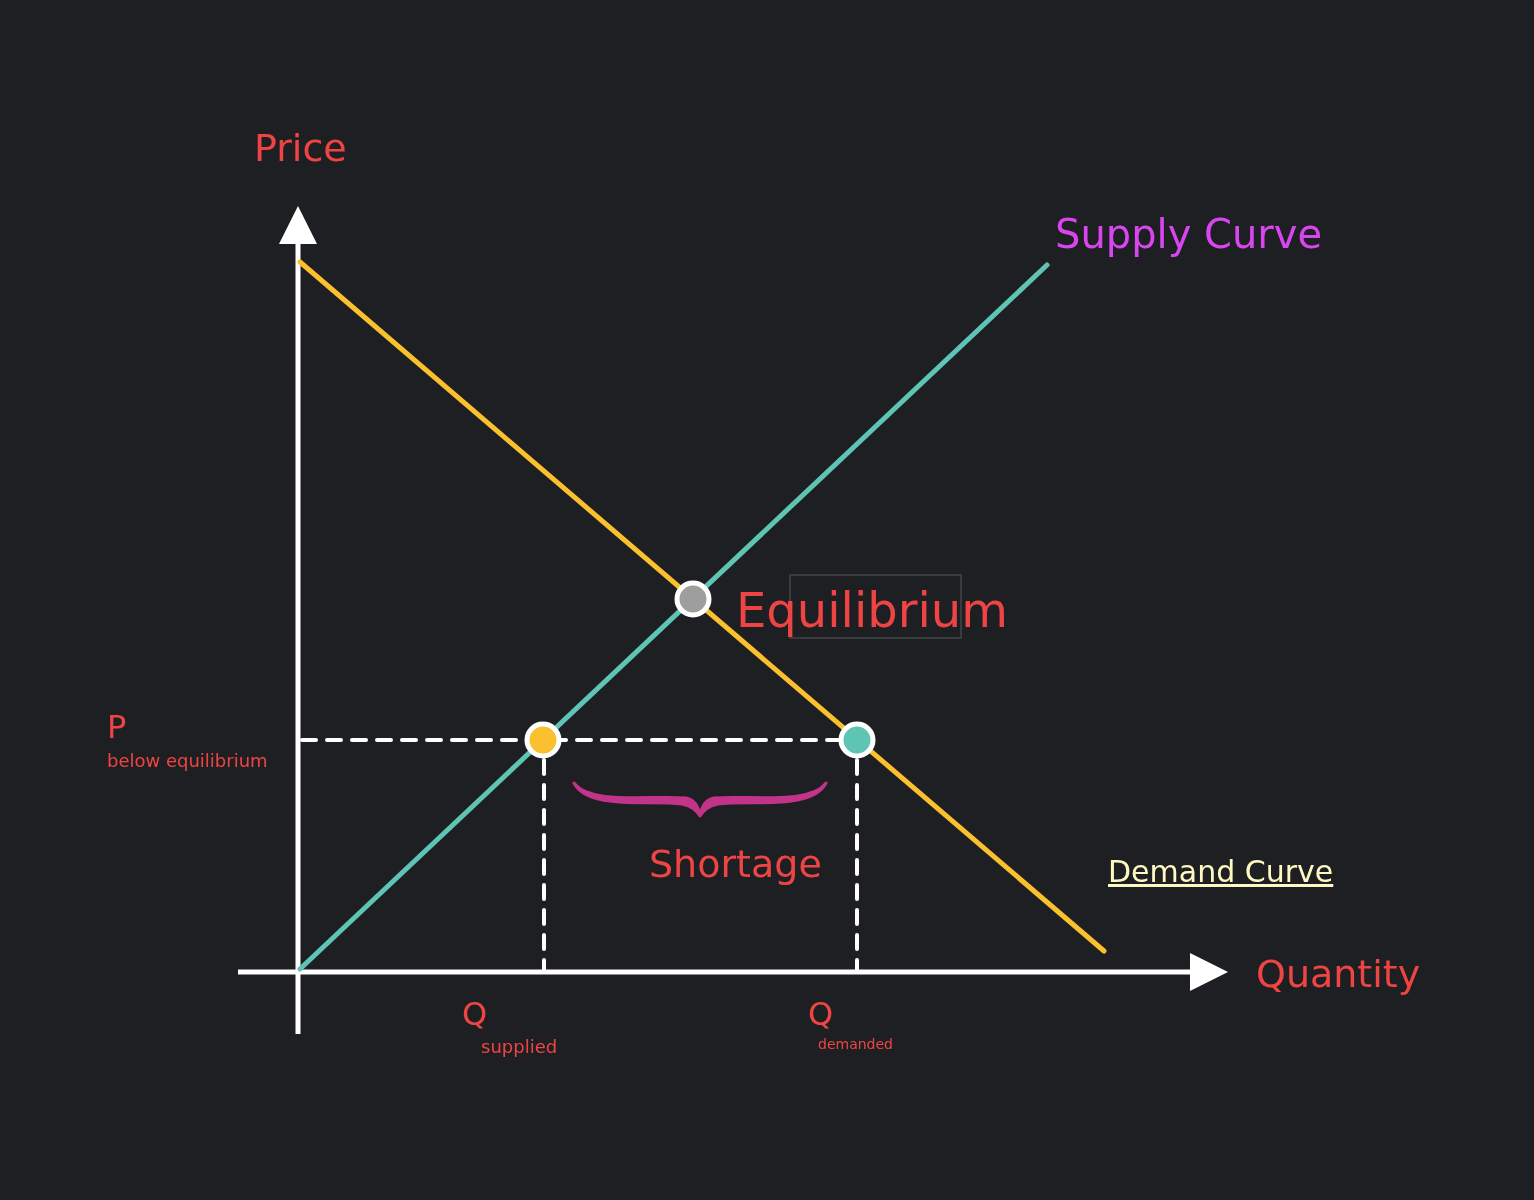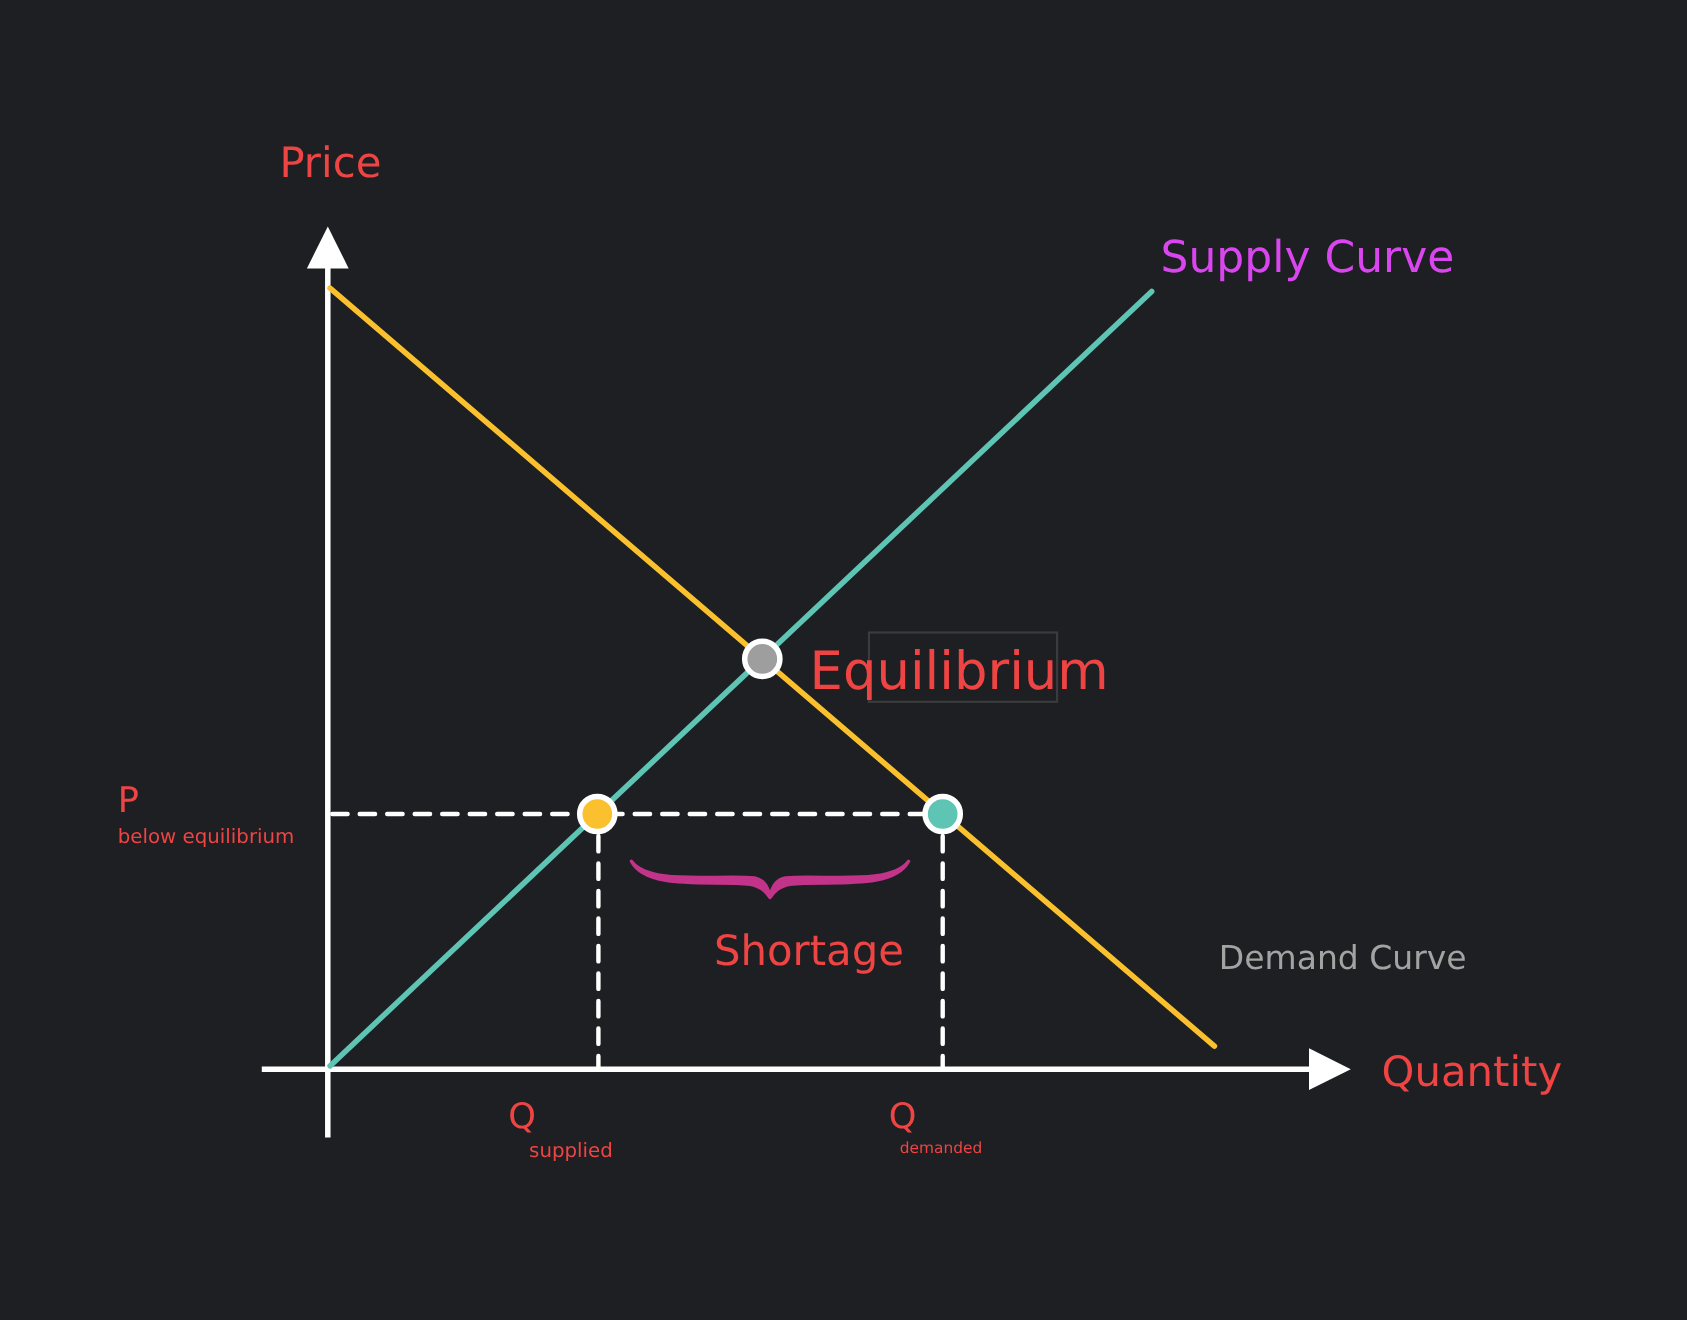--- a/index.html
+++ b/index.html
@@ -2,21 +2,21 @@
 <html><head>
   <meta charset="utf-8">
   <style>
     html, body { margin:0; padding:0; background:#1e1f22; }
     body { width:1534px; height:1200px; position:relative; overflow:hidden; font-family:"DejaVu Sans", sans-serif; }
     svg { position:absolute; left:0; top:0; }
     .lbl { position:absolute; white-space:nowrap; color:#ef4444; font-family:"DejaVu Sans", sans-serif; }
     .title-price { left:254px; top:126px; font-size:38px; }
     .title-qty { left:1256px; top:952px; font-size:38px; }
     .supply-lbl { left:1055px; top:211px; font-size:40px; color:#d946ef; }
-    .demand-lbl { left:1108px; top:854px; font-size:30px; color:#a3a3a3; }
+    .demand-lbl { left:1108px; top:854px; font-size:30px; color:#fef9c3;text-decoration:underline; }
     .eq-lbl { left:736px; top:582px; font-size:48px; }
     .short-lbl { left:611px; top:842px; font-size:38px;margin-left:38px; }
     .p-main { left:107px; top:708px; font-size:32px; }
     .p-sub { left:107px; top:750px; font-size:18px; }
     .q1-main { left:462px; top:995px; font-size:32px; }
     .q1-sub { left:481px; top:1036px; font-size:18px; }
     .q2-main { left:808px; top:995px; font-size:32px; }
     .q2-sub { left:818px; top:1036px; font-size:14px; }
   </style>
 </head>

